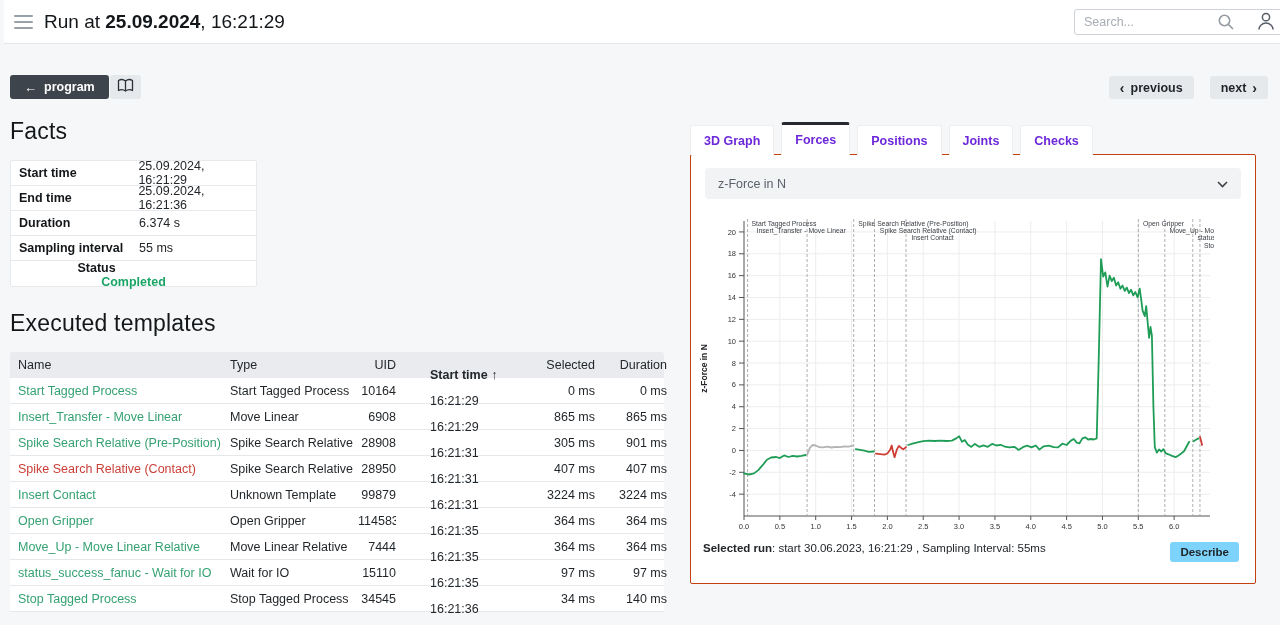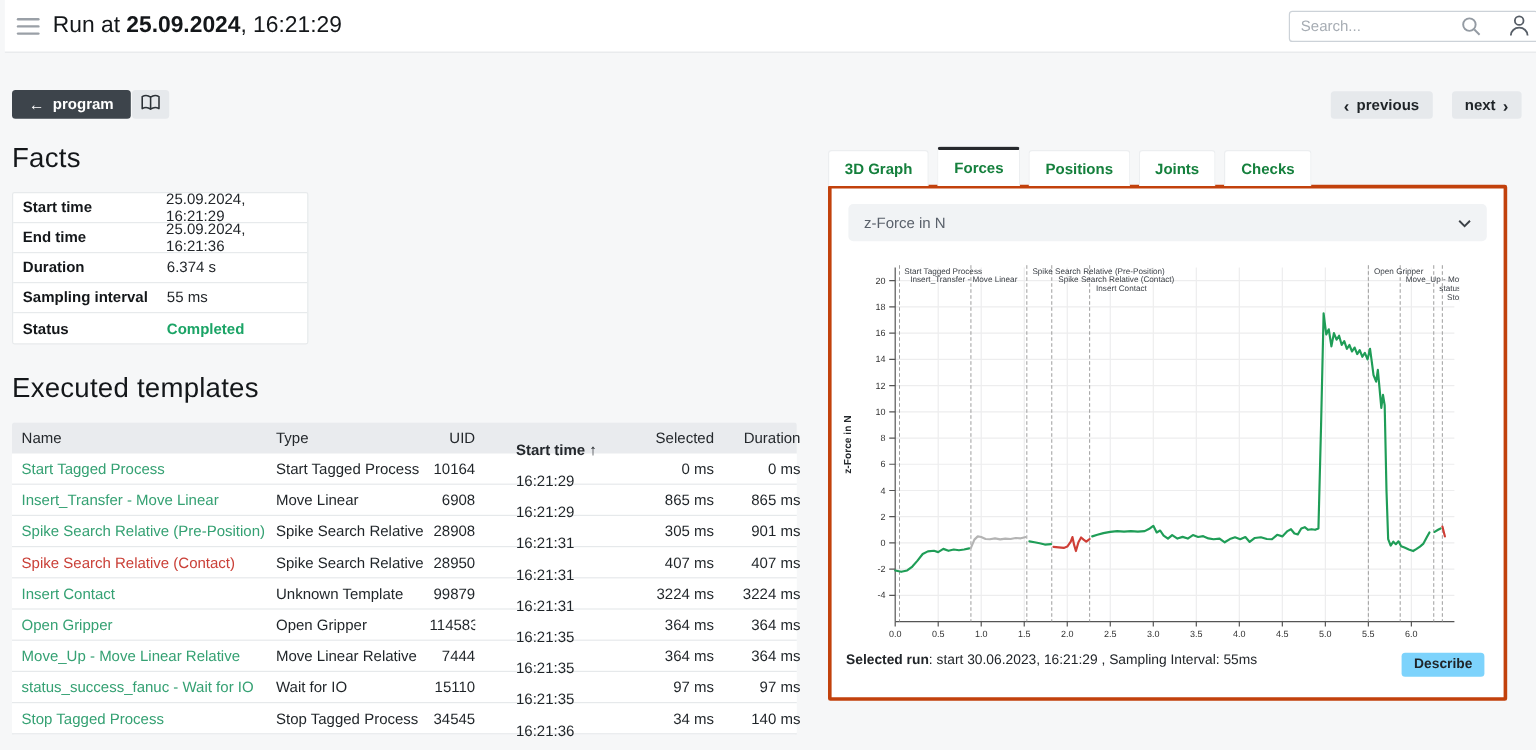--- a/index.html
+++ b/index.html
@@ -25,44 +25,44 @@
   .btn-book { position:absolute; left:110px; top:75px; height:24px; width:31px; background:#e6e9ec; justify-content:center; }
   .nav-btns { position:absolute; right:12px; top:76px; display:flex; gap:16px; }
   .nav-btn { height:23px; padding:0 11px; background:#e6e9ec; color:#1f2428; font-weight:bold; display:inline-flex; align-items:center; gap:6px; border-radius:3px; border:none; cursor:pointer; font-size:12.5px; font-family:"Liberation Sans",sans-serif; }
   .nav-btn .chev { font-size:14px; line-height:1; }
 
   
   .left-col { position:absolute; left:10px; top:118px; width:654px; }
   h1.section { font-size:23px; font-weight:400; color:#14171a; letter-spacing:.2px; }
   .facts-card { margin-top:15px; width:247px; background:#fff; border:1px solid #e7eaec; border-radius:2px; }
   .facts-row { display:flex; height:25px; align-items:center; border-bottom:1px solid #e7eaec; }
-  .facts-row:last-child { border-bottom:none; }
+  .facts-row:last-child { border-bottom:none;flex-direction:column; }
   .facts-label { width:128px; padding-left:8px; font-weight:bold; color:#14171a; }
   .facts-value { color:#22262a; }
   .facts-value.green-bold { color:#1ba466; font-weight:bold; }
 
   .exec-heading { margin-top:23px; }
   .exec-table { margin-top:15px; width:654px; background:#fff; border-radius:2px; }
   .exec-grid-row { display:grid; grid-template-columns:212px 128px 38px 110px 89px 72px; padding:0 7px 0 8px; align-items:center; }
   .exec-head { background:#e9ebee; height:26px; color:#24282c; border-radius:2px 2px 0 0; }
   .exec-head .c { font-weight:400; }
   .exec-head .c.sorted { font-weight:bold; }
   .exec-row { height:26px; border-bottom:1px solid #e6e9eb; }
   .c { white-space:nowrap; overflow:hidden; }
   .c.r { text-align:right; }
   .c.indent { padding-left:34px;margin-top:20px; }
   .name-green { color:#35a173; cursor:pointer; }
   .name-red { color:#ca4038; cursor:pointer; }
 
   
   .right-col { position:absolute; left:690px; top:123px; width:566px; }
   .tabs { display:flex; gap:7px; align-items:flex-end; height:32px; position:relative; z-index:2; }
-  .tab { background:#fff; height:30px; line-height:30px; padding:0 13px; font-weight:bold; font-size:12.5px; color:#15803d; border-radius:3px 3px 0 0; cursor:pointer; border:1px solid #eceef0; border-bottom:none; }
+  .tab { background:#fff; height:30px; line-height:30px; padding:0 13px; font-weight:bold; font-size:12.5px; color:#6d28d9; border-radius:3px 3px 0 0; cursor:pointer; border:1px solid #eceef0; border-bottom:none; }
   .tab.active { height:33px; line-height:31px; border-top:3px solid #26292d; }
-  .panel { position:relative; background:#fff; border:3px solid #c2410c; border-radius:2px; height:430px; margin-top:-1px; }
+  .panel { position:relative; background:#fff; border:1px solid #c2410c; border-radius:2px; height:430px; margin-top:-1px; }
   .dropdown { margin:13px 14px 0 14px; height:31px; background:#f1f3f5; border-radius:4px; display:flex; align-items:center; padding:0 13px; color:#5a616b; cursor:pointer; }
   .dropdown .dd-label { flex:1; }
   .chart-svg { display:block; margin:10px 0 0 6px; }
   .panel-footer { display:flex; justify-content:space-between; align-items:flex-start; padding:0 16px 0 12px; margin-top:1px; font-size:11.5px; color:#22262a; }
   .describe-btn { background:#7dd3fc; border:none; border-radius:3px; padding:4px 10px; font-weight:bold; font-size:11.5px; color:#1f2428; cursor:pointer; font-family:"Liberation Sans",sans-serif; }
   .show-more { text-align:right; padding-right:16px; margin-top:10px; font-style:italic; color:#959ca6; font-size:11.5px; cursor:pointer; }
 </style>
 </head>
 <body>
 

